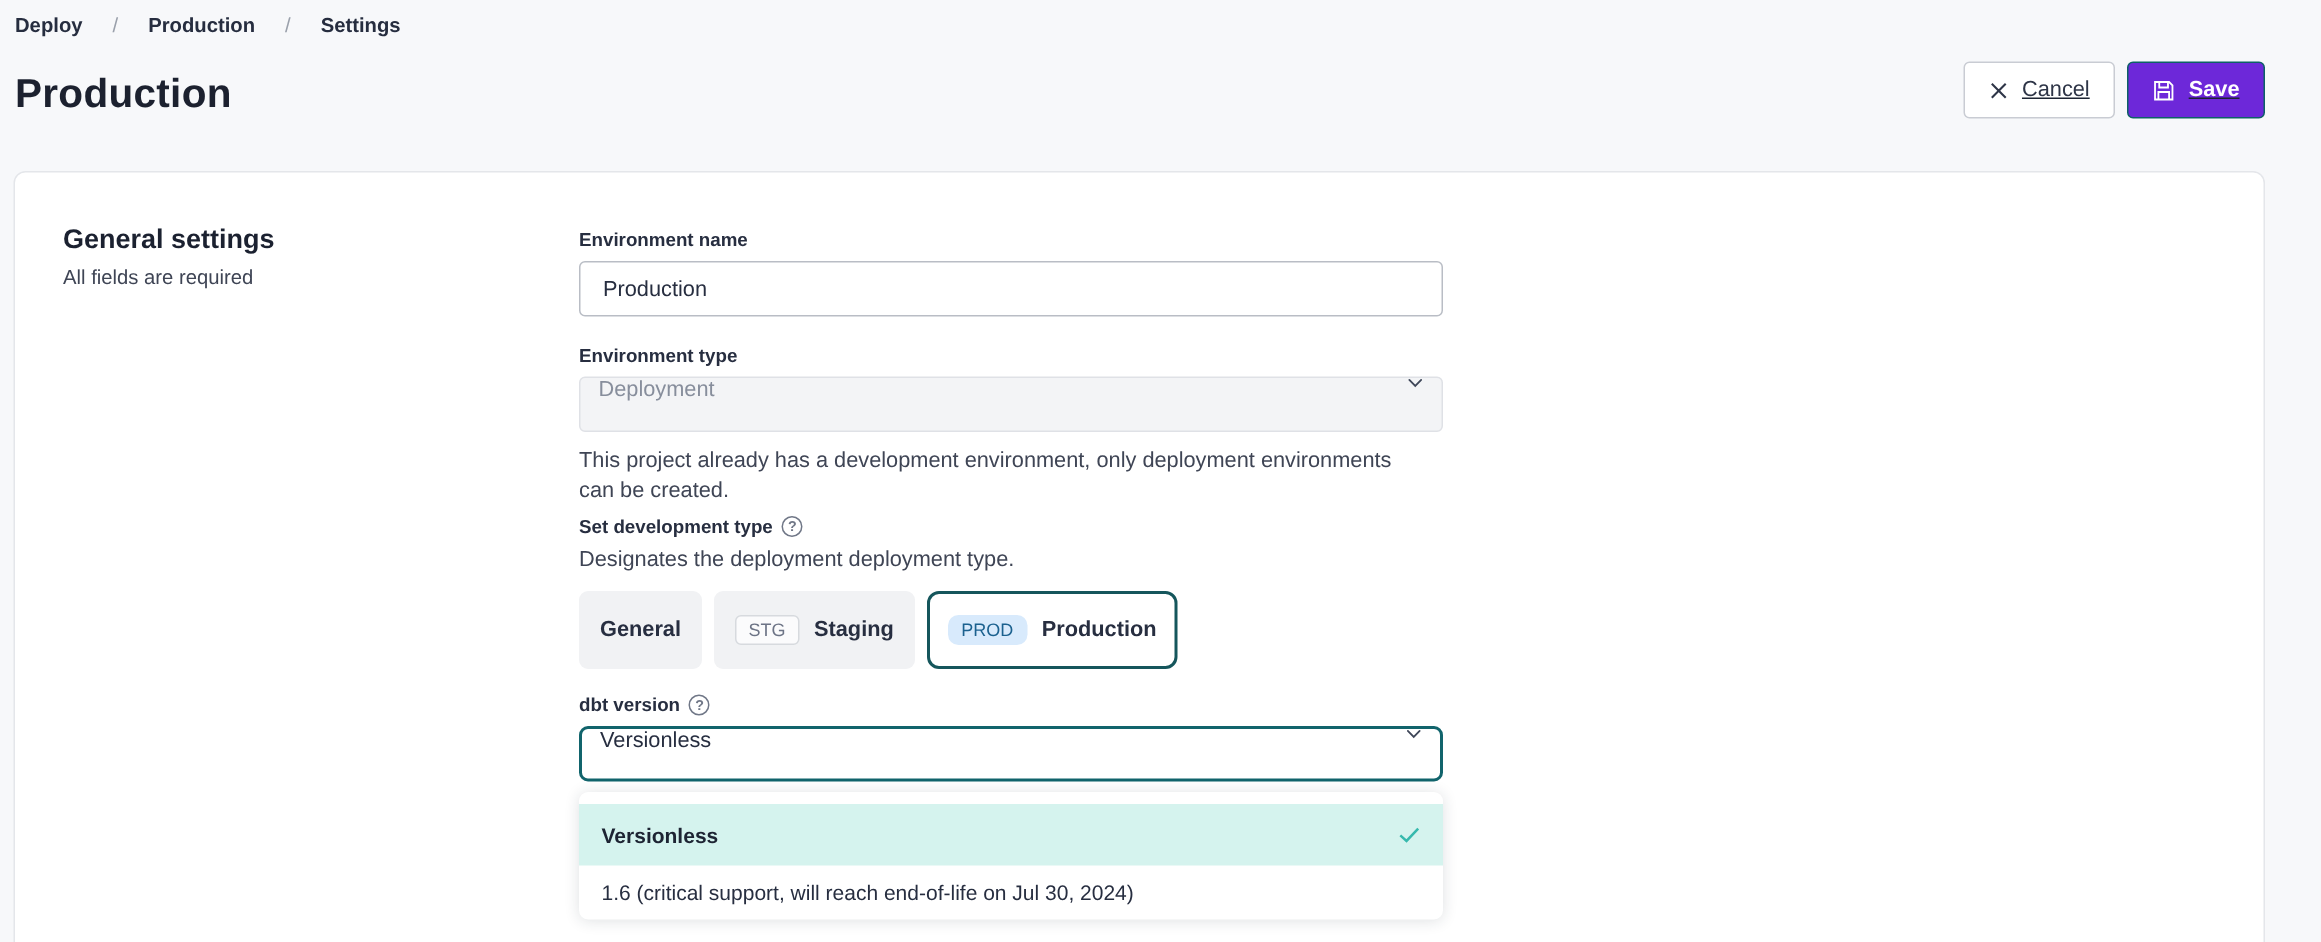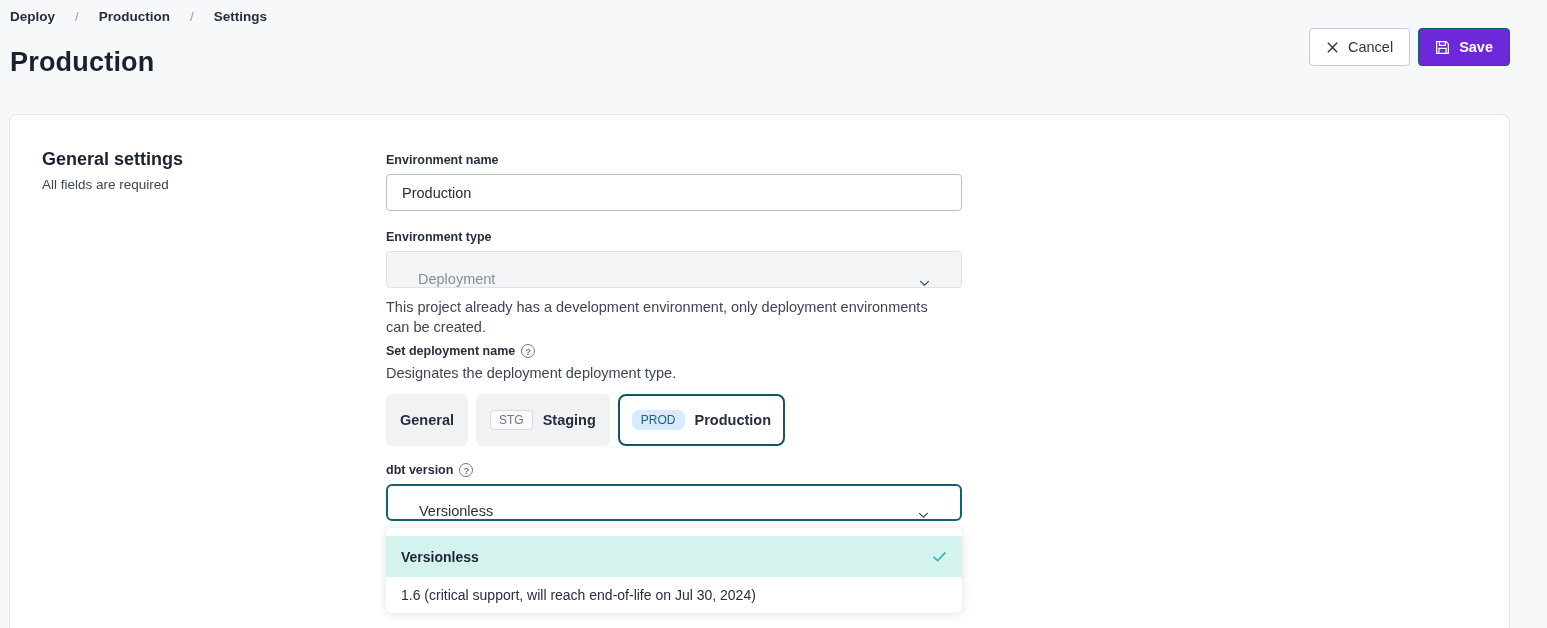--- a/index.html
+++ b/index.html
@@ -20,22 +20,22 @@
   .breadcrumb .sep { color:#9aa0ab; font-weight:400; }
   .breadcrumb .crumb { cursor:pointer; }
   .breadcrumb .crumb.current { font-weight:700; }
 
   .page-title {
     position:absolute; top:47px; left:10px;
     font-size:27px; font-weight:700; color:#1c212f; letter-spacing:.2px;
   }
 
   .actions {
-    position:absolute; top:28px; right:37px;
-    display:flex; gap:8px;
+    position:absolute; top:41px; right:37px;
+    display:flex; gap:8px;text-decoration:underline;
   }
   .btn {
     height:38px; display:inline-flex; align-items:center; gap:9px;
     padding:0 16px; border-radius:4px; font-size:14.5px; cursor:pointer;
     font-family:inherit;
   }
   .btn-cancel {
     background:#fff; border:1px solid #c9ccd3; color:#2e3547; font-weight:400;
   }
   .btn-save {
@@ -64,21 +64,21 @@
   }
 
   .text-input {
     width:100%; height:37px; border:1px solid #b9bdc5; border-radius:4px;
     padding:0 15px; font-size:14.5px; color:#272e40; font-family:inherit;
     margin-bottom:19px; background:#fff; outline:none;
   }
 
   .select {
     width:100%; height:37px; border-radius:4px;
-    display:flex; align-items:flex-end; padding:0 31px; font-size:14.5px;
+    display:flex; align-items:flex-start; padding:0 12px; font-size:14.5px;
     cursor:pointer;
     gap:16px;
   }
   .select .chev { margin-left:auto; display:flex; align-items:center; }
   .select-disabled {
     background:#f3f4f6; border:1px solid #dfe1e6; color:#878e9c;
     margin-bottom:9px;
   }
   .select-open-box {
     background:#fff; border:2px solid #11646c; border-radius:6px;
@@ -178,21 +178,21 @@
       <span class="chev">
         <svg width="11" height="7" viewBox="0 0 12 8">
             <path d="M1.5 1.5L6 6l4.5-4.5" fill="none" stroke="#3f4759" stroke-width="1.4" stroke-linecap="round"></path>
           </svg>
       </span>
     </div>
     <p class="helper-text">This project already has a development environment, only deployment environments can be created.</p>
 
     
     <div class="field-label">
-      <span>Set deployment name</span>
+      <span>Set development type</span>
       <span class="help-icon">?</span>
     </div>
     <p class="desc-text">Designates the deployment deployment type.</p>
 
     <div class="type-buttons">
       <button class="type-btn">
         <span>General</span>
       </button>
       <button class="type-btn">
         <span class="badge-stg">STG</span>

